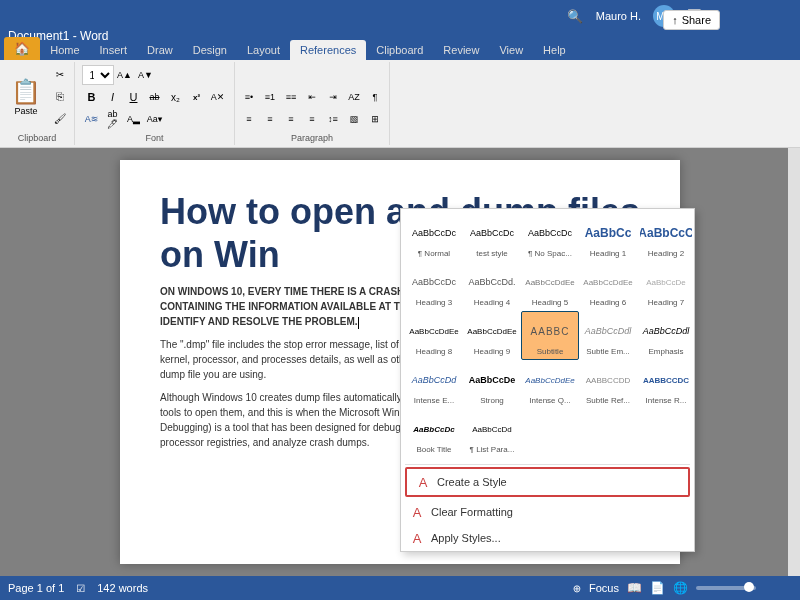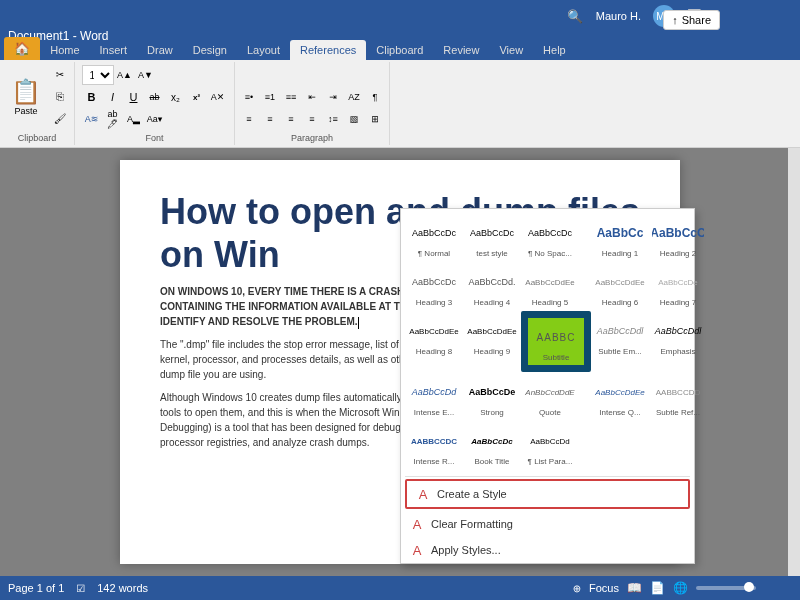--- a/index.html
+++ b/index.html
@@ -435,44 +435,40 @@
       </div>
 
       <div class="style-item">
         <div class="style-preview" style="font-size:8px;">AaBbCcDdEe</div>
         <div class="style-name">Heading 8</div>
       </div>
       <div class="style-item">
         <div class="style-preview" style="font-size:8px;">AaBbCcDdEe</div>
         <div class="style-name">Heading 9</div>
       </div>
-      <div class="style-item" style="background:#84cc16;border:7px solid #0c4a6e;">
+      <div class="style-item" style="background:#fdba74;border:1px solid #0c4a6e;">
         <div class="style-preview" style="font-size:10px;letter-spacing:1px;color:#555;">AABBC</div>
         <div class="style-name">Subtitle</div>
       </div>
       <div class="style-item">
         <div class="style-preview" style="font-size:9px;font-style:italic;color:#888;">AaBbCcDdl</div>
         <div class="style-name">Subtle Em...</div>
       </div>
 
       <div class="style-item">
         <div class="style-preview" style="font-size:9px;font-style:italic;">AaBbCcDdl</div>
         <div class="style-name">Emphasis</div>
       </div>
       <div class="style-item">
         <div class="style-preview" style="font-size:9px;font-style:italic;color:#2b579a;">AaBbCcDd</div>
         <div class="style-name">Intense E...</div>
       </div>
       <div class="style-item">
         <div class="style-preview" style="font-size:9px;font-weight:bold;">AaBbCcDe</div>
         <div class="style-name">Strong</div>
-      </div>
-      <div class="style-item">
-        <div class="style-preview" style="font-size:8px;font-style:italic;color:#666;">AnBbCcdDdE</div>
-        <div class="style-name">Quote</div>
       </div>
       <div class="style-item">
         <div class="style-preview" style="font-size:8px;font-style:italic;color:#2b579a;">AaBbCcDdEe</div>
         <div class="style-name">Intense Q...</div>
       </div>
 
       <div class="style-item">
         <div class="style-preview" style="font-size:8px;text-transform:uppercase;color:#888;">AaBbCcDd</div>
         <div class="style-name">Subtle Ref...</div>
       </div>

